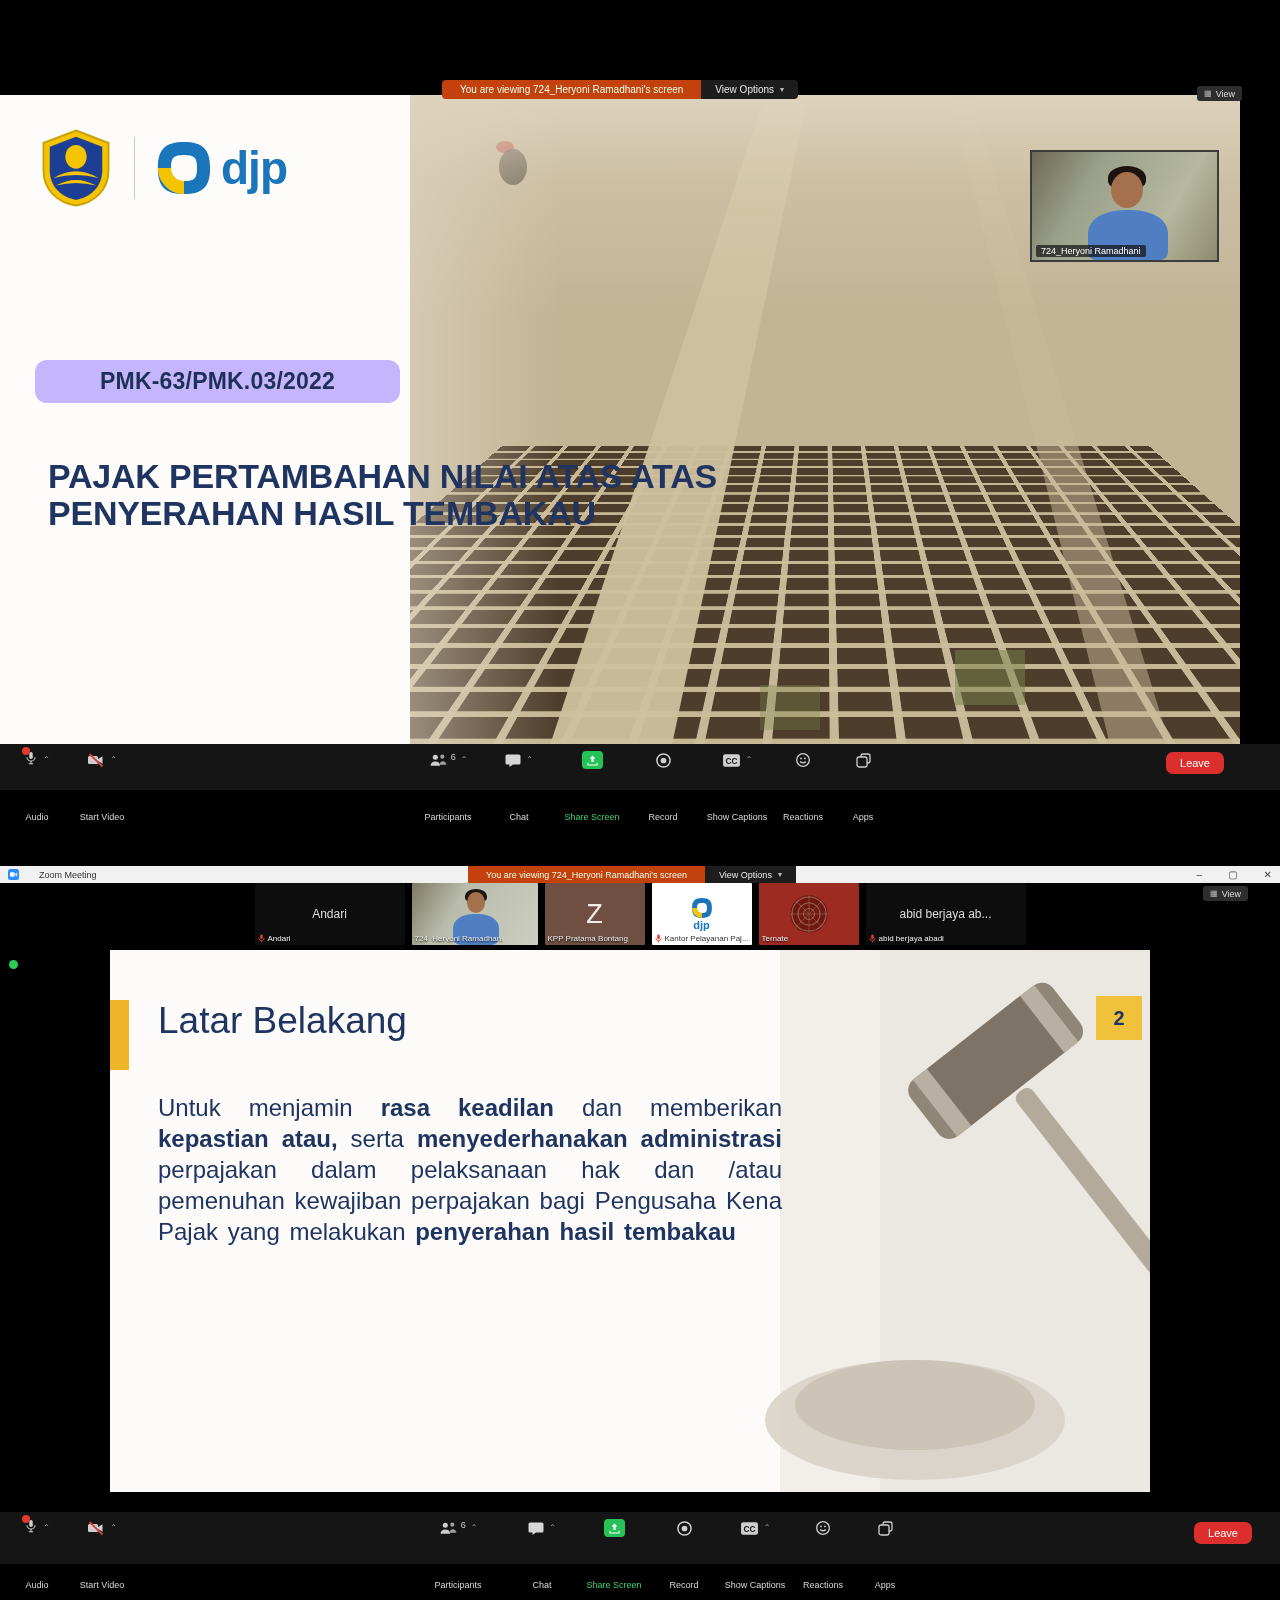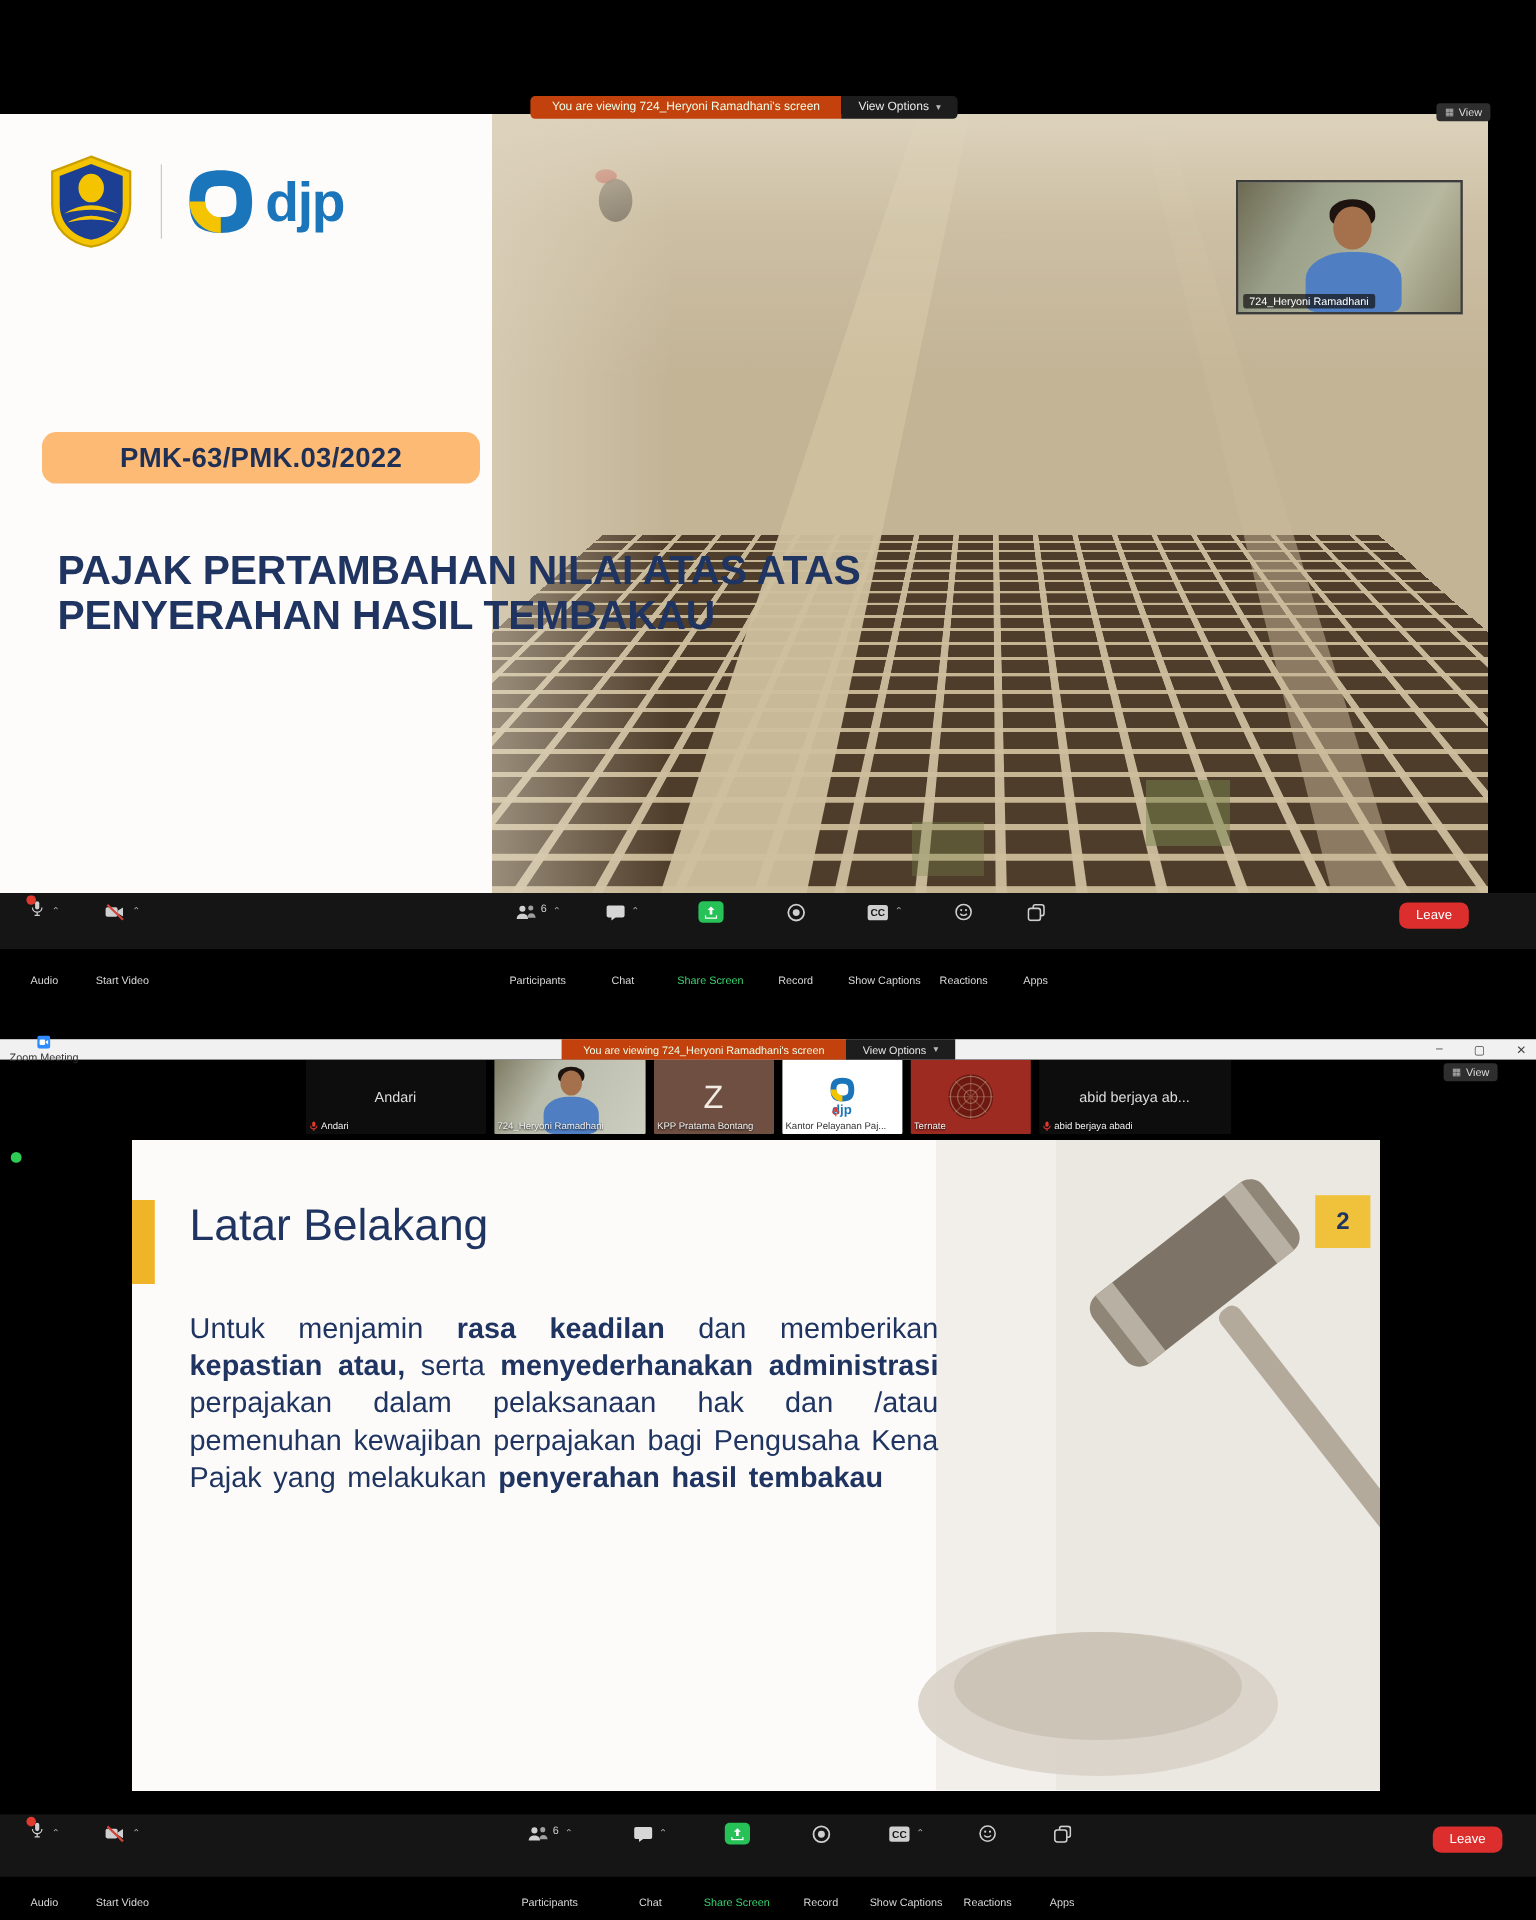--- a/index.html
+++ b/index.html
@@ -24,21 +24,21 @@
   #top-screen .view-btn{top:86px;right:38px;}
 
   
   .ts-slide{position:absolute;top:95px;left:0;width:1240px;height:650px;background:#fdfcfa;overflow:hidden;}
 
   .logo-row{position:absolute;left:38px;top:33px;display:flex;align-items:center;gap:20px;}
   .logo-divider{width:1px;height:62px;background:#c9c9c9;}
   .djp-lockup{display:flex;align-items:center;gap:8px;}
   .djp-text{font-size:46px;font-weight:bold;color:#1b75bb;letter-spacing:-1px;line-height:1;}
 
-  .pmk-pill{position:absolute;left:35px;top:265px;width:365px;height:43px;background:#fdba74;
+  .pmk-pill{position:absolute;left:35px;top:265px;width:365px;height:43px;background:#c4b5fd;
       border-radius:12px;display:flex;align-items:center;justify-content:center;
       color:#1f3056;font-weight:bold;font-size:23px;letter-spacing:.2px;}
 
   .ts-title{position:absolute;left:48px;top:363px;color:#1f3460;font-weight:bold;
       font-size:34px;line-height:1.1;letter-spacing:-.2px;z-index:5;white-space:nowrap;}
 
   
   .photo{position:absolute;left:410px;top:0;width:830px;height:650px;overflow:hidden;background:#c3b496;}
   .field{position:absolute;left:-35%;bottom:-6%;width:170%;height:185%;
       transform-origin:50% 100%;transform:perspective(800px) rotateX(52deg);
@@ -75,21 +75,21 @@
   .mic-dot{position:absolute;left:-2px;top:-3px;width:8px;height:8px;border-radius:50%;background:#e03a2f;}
 
   #top-screen .zoom-toolbar{top:744px;height:46px;}
   #top-screen .leave-btn{right:56px;top:8px;}
 
   
   #bottom-screen{position:absolute;top:856px;left:0;width:1280px;height:744px;background:#000;}
 
   .titlebar{position:absolute;top:10px;left:0;width:1280px;height:17px;background:#f1f1f1;
       display:flex;align-items:center;}
-  .titlebar .app-title{display:flex;align-items:center;gap:2px;margin-left:8px;color:#333;font-size:9px;flex-direction:column;}
+  .titlebar .app-title{display:flex;align-items:center;gap:20px;margin-left:8px;color:#333;font-size:9px;}
   .titlebar .viewing-wrap{position:absolute;left:468px;top:0px;height:17px;}
   .titlebar .viewing-pill{font-size:9px;border-radius:0;}
   .titlebar .viewopts{font-size:9px;border-radius:0;}
   .win-controls{position:absolute;right:8px;top:0;height:17px;display:flex;align-items:center;gap:26px;
       color:#444;font-size:10px;}
   .win-controls span{cursor:pointer;}
 
   #bottom-screen .view-btn{top:30px;right:32px;}
 
   
@@ -370,21 +370,21 @@
         <span>KPP Pratama Bontang</span>
       </span>
     </div>
 
     <div class="tile t-djp">
       <svg width="22" height="22" viewBox="0 0 40 40">
         <path fill-rule="evenodd" fill="#1b75bb" d="M20 2 C33 2 38 7 38 20 C38 33 33 38 20 38 C7 38 2 33 2 20 C2 7 7 2 20 2 Z M20 11 C12.8 11 11 12.8 11 20 C11 27.2 12.8 29 20 29 C27.2 29 29 27.2 29 20 C29 12.8 27.2 11 20 11 Z"></path>
         <path d="M6.5 20 A13.5 13.5 0 0 0 20 33.5" stroke="#f5c400" stroke-width="9" fill="none"></path>
       </svg>
       <span class="display">djp</span>
-      <span class="tlabel" style="color:#333;text-shadow:none;flex-direction:column;">
+      <span class="tlabel" style="color:#333;text-shadow:none;">
         <svg class="mic-red" width="7" height="9" viewBox="0 0 8 10">
             <rect x="2.5" y="0.5" width="3" height="5" rx="1.5" fill="#e03a2f"></rect>
             <path d="M1 4.5a3 3 0 0 0 6 0" stroke="#e03a2f" fill="none"></path>
             <line x1="4" y1="7.5" x2="4" y2="9.5" stroke="#e03a2f"></line>
           </svg>
         <span>Kantor Pelayanan Paj...</span>
       </span>
     </div>
 
     <div class="tile t-red">

